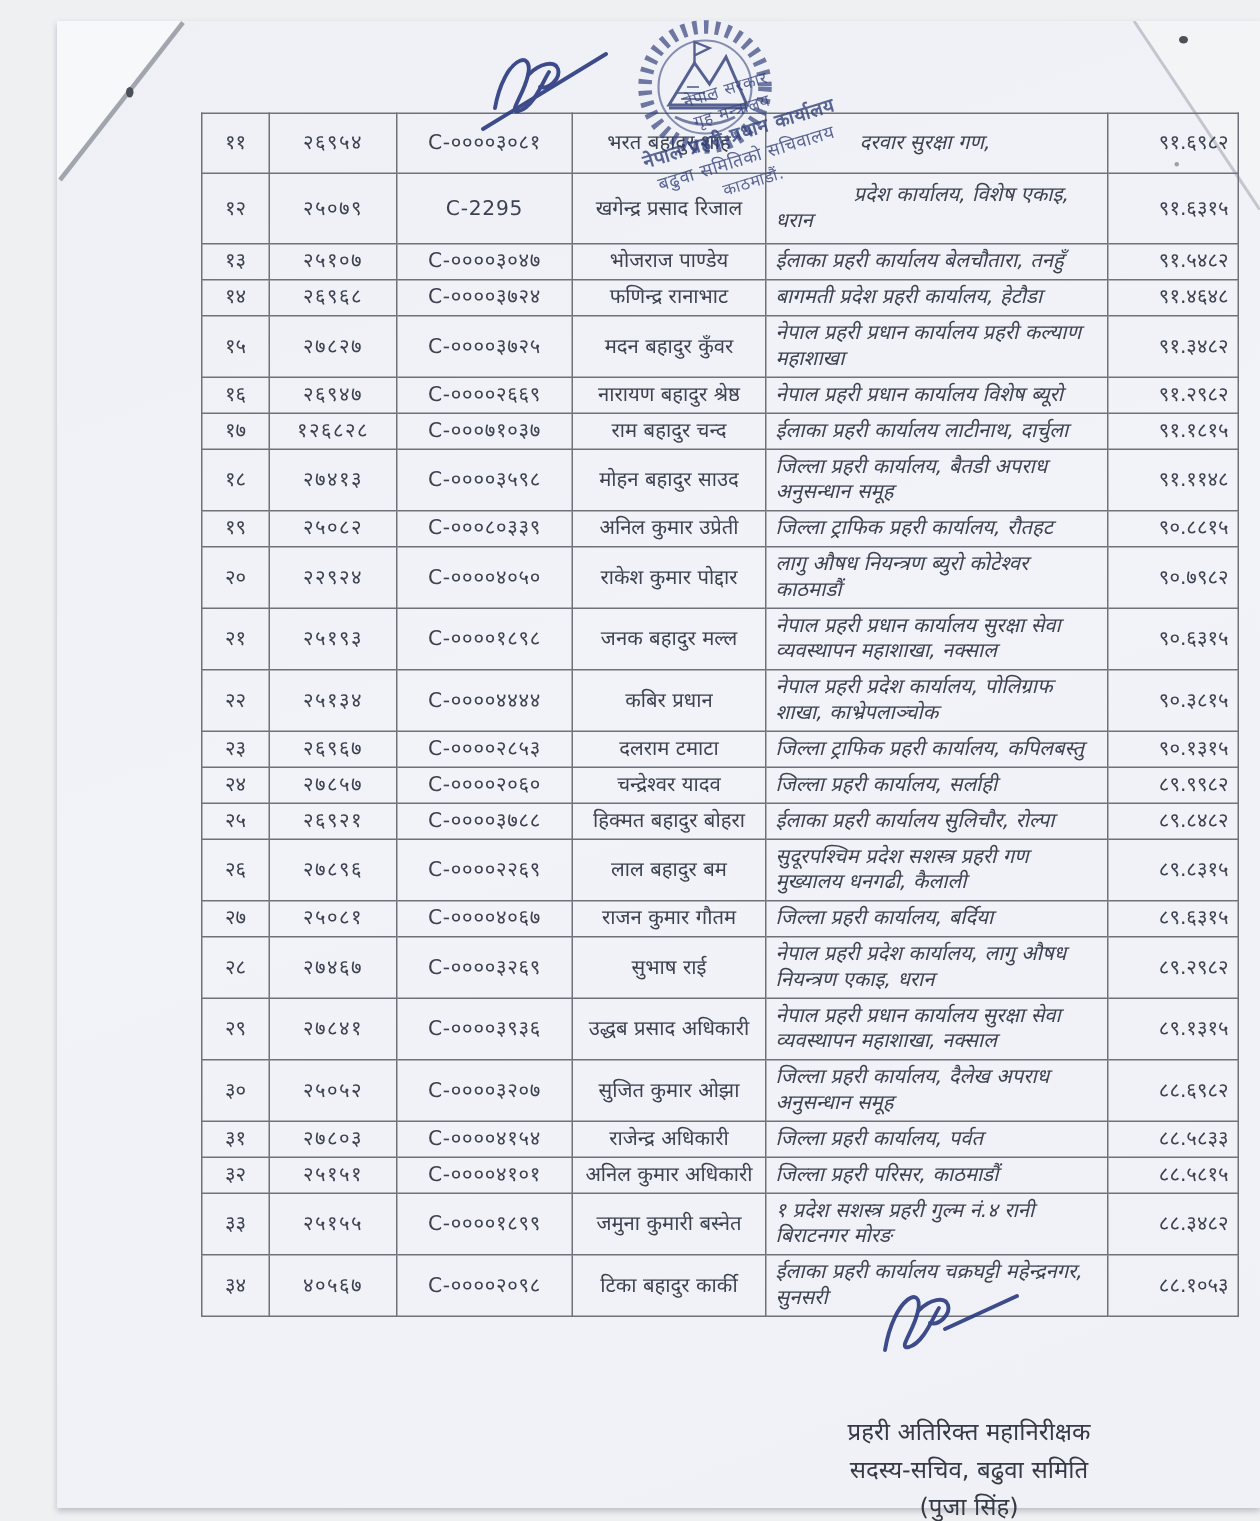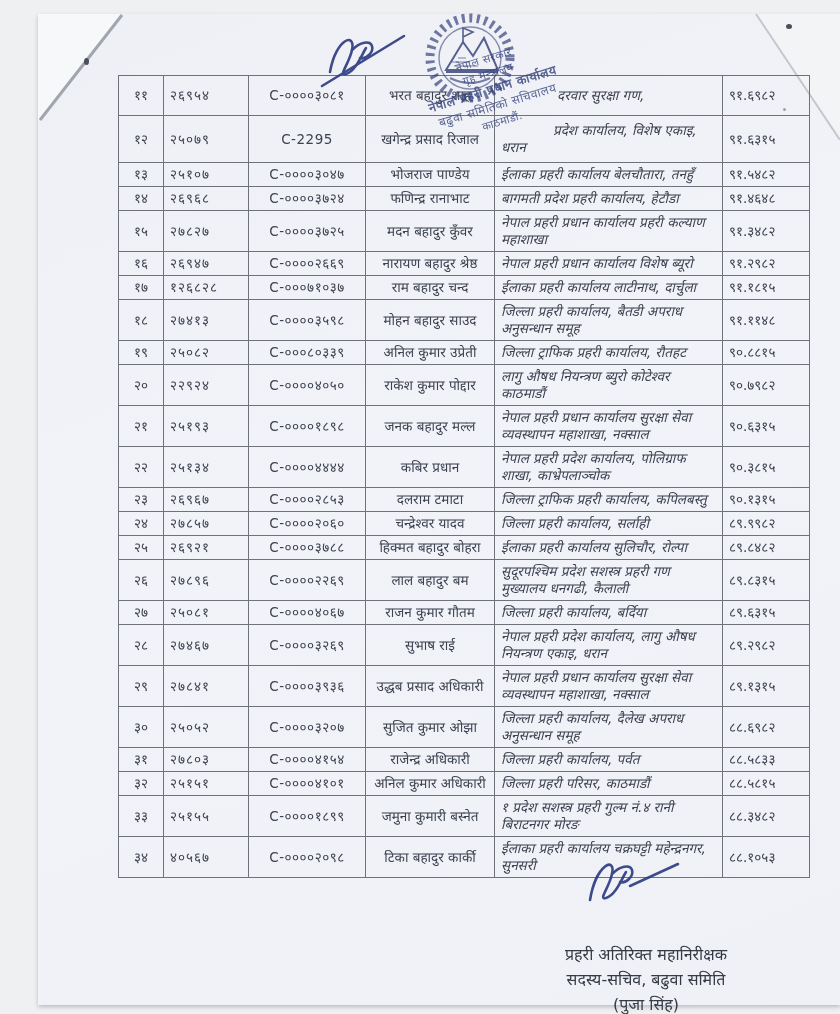--- a/index.html
+++ b/index.html
@@ -24,35 +24,35 @@
   
   .wedge{
     position:absolute;right:0;top:0;width:84px;height:122px;
     background:#f3f4f6;
     clip-path:polygon(0 0,100% 0,100% 100%);
   }
   .speck{position:absolute;background:#4b4f58;border-radius:50%;}
 
   
   table.roster{
-    position:absolute;left:80px;top:61px;width:617px;
+    position:absolute;left:96px;top:61px;width:617px;
     border-collapse:collapse;table-layout:fixed;
     font-size:13.5px;color:#3c4250;line-height:17px;
   }
   table.roster td{
     border:1px solid #6d727b;
     padding:3px 6px;vertical-align:middle;
     overflow:hidden;
   }
   td.sn{width:32px;text-align:center;padding:3px 2px;}
-  td.num{width:72px;text-align:left;letter-spacing:1px;}
+  td.num{width:72px;text-align:center;letter-spacing:1px;}
   td.cno{width:104px;text-align:center;letter-spacing:.5px;}
   td.name{width:116px;text-align:center;}
   td.office{width:215px;text-align:left;font-style:italic;}
-  td.score{width:74px;text-align:left;}
+  td.score{width:74px;text-align:right;}
   tbody tr:first-child td{padding-top:11px;padding-bottom:11px;}
   tbody tr:first-child td.office{text-indent:56px;}
   tbody tr:nth-child(2) td{padding-top:6px;padding-bottom:6px;}
   tbody tr:nth-child(2) td.office{text-indent:52px;}
 
   
   .stamp{position:absolute;left:300px;top:-8px;width:280px;height:190px;color:#35427c;pointer-events:none;}
   .stamp-emblem{position:absolute;left:80px;top:2px;opacity:.82;}
   .stamp-text{
     position:absolute;left:38px;top:78px;width:220px;

